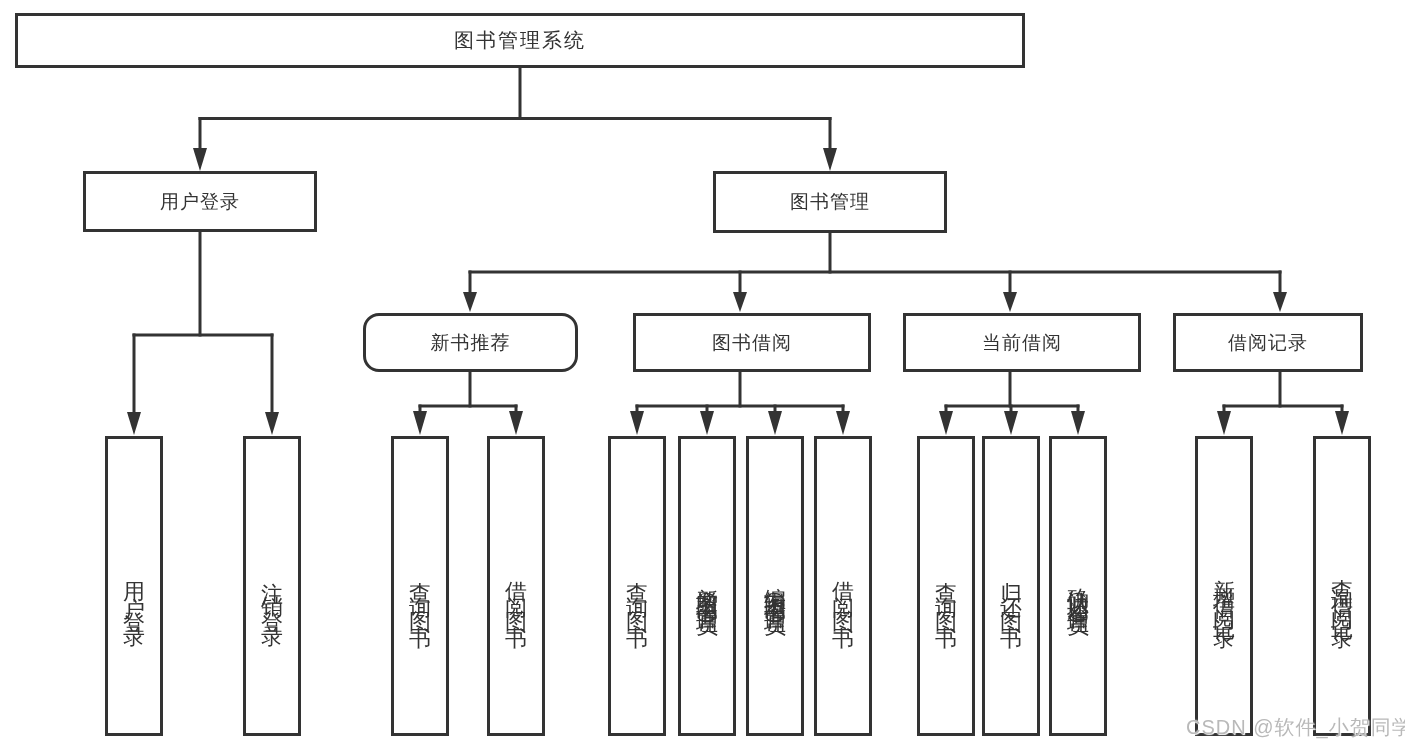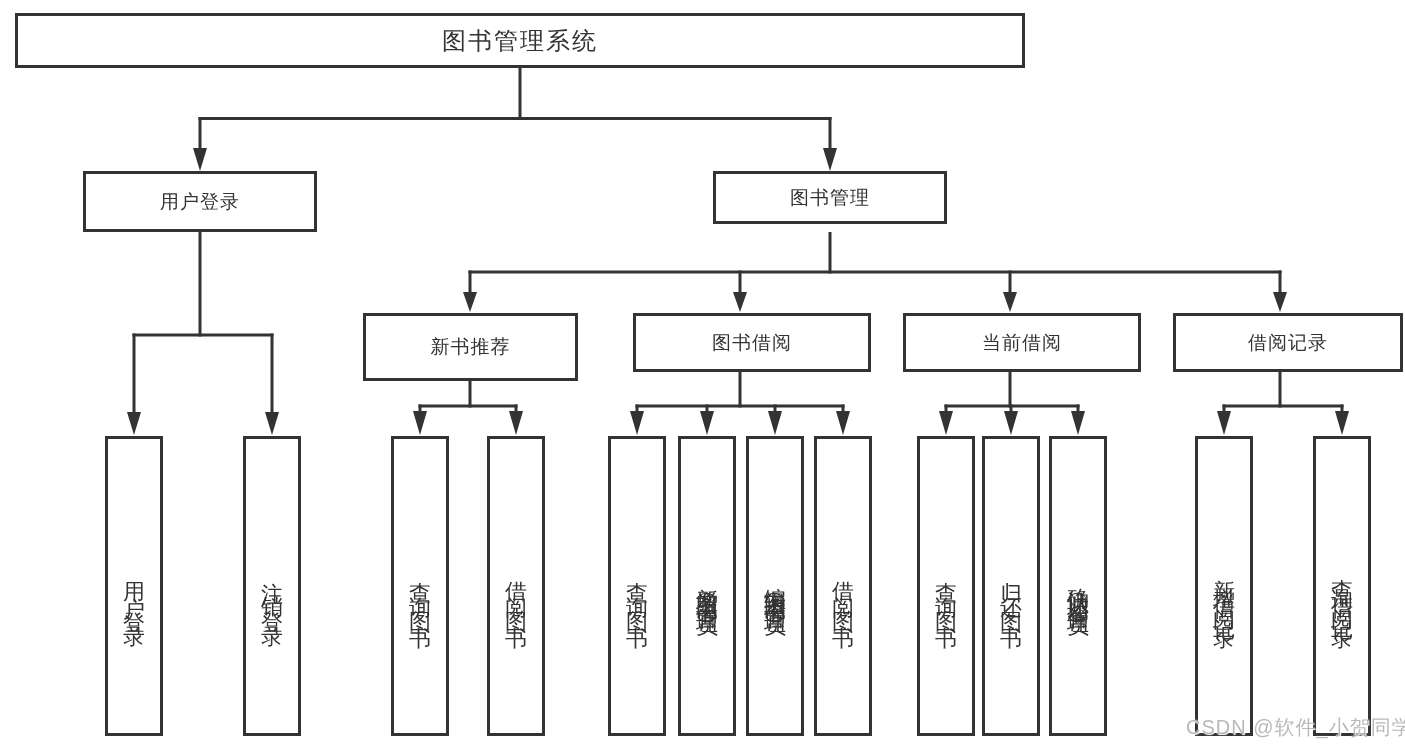--- a/index.html
+++ b/index.html
@@ -24,21 +24,21 @@
     position: absolute;
     box-sizing: border-box;
     border: 3px solid #333333;
     background: #ffffff;
     display: flex;
     align-items: center;
     justify-content: center;
     text-align: center;
     color: #333333;
   }
-  .lvl0 { font-size: 24px; letter-spacing: 2px; }
+  .lvl0 { font-size: 20px; letter-spacing: 2px; }
   .lvl1, .lvl2 { font-size: 19px; letter-spacing: 1px; }
   .leaf {
     writing-mode: vertical-rl;
     text-orientation: mixed;
     font-size: 22px;
     line-height: 1;
   }
   .sp-wide  { letter-spacing: 15px; text-indent: 15px; }
   .sp-mid   { letter-spacing: 10px; text-indent: 10px; }
   .sp-tight { letter-spacing: 4px;  text-indent: 4px; }
@@ -117,26 +117,26 @@
     <line x1="1222.5" y1="406" x2="1343.5" y2="406"></line>
     <line x1="1224" y1="404.5" x2="1224" y2="413"></line>
     <polygon points="1217,411 1231,411 1224,435"></polygon>
     <line x1="1342" y1="404.5" x2="1342" y2="413"></line>
     <polygon points="1335,411 1349,411 1342,435"></polygon>
   </svg>
 
   <div class="node lvl0" style="left:15px; top:13px; width:1010px; height:55px;">图书管理系统</div>
 
   <div class="node lvl1" style="left:83px; top:171px; width:234px; height:61px;">用户登录</div>
-  <div class="node lvl1" style="left:713px; top:171px; width:234px; height:53px;">图书管理</div>
+  <div class="node lvl1" style="left:713px; top:171px; width:234px; height:62px;">图书管理</div>
 
-  <div class="node lvl2" style="left:363px; top:313px; width:215px; height:68px;">新书推荐</div>
+  <div class="node lvl2" style="left:363px; top:313px; width:215px; height:59px;border-radius:16px;">新书推荐</div>
   <div class="node lvl2" style="left:633px; top:313px; width:238px; height:59px;">图书借阅</div>
   <div class="node lvl2" style="left:903px; top:313px; width:238px; height:59px;">当前借阅</div>
-  <div class="node lvl2" style="left:1173px; top:313px; width:230px; height:59px;">借阅记录</div>
+  <div class="node lvl2" style="left:1173px; top:313px; width:190px; height:59px;">借阅记录</div>
 
   <div class="node leaf sp-wide" style="left:105px; top:436px; width:58px; height:300px;">用户登录</div>
   <div class="node leaf sp-wide" style="left:243px; top:436px; width:58px; height:300px;">注销登录</div>
 
   <div class="node leaf sp-wide" style="left:391px; top:436px; width:58px; height:300px;">查询图书</div>
   <div class="node leaf sp-wide" style="left:487px; top:436px; width:58px; height:300px;">借阅图书</div>
 
   <div class="node leaf sp-wide" style="left:608px; top:436px; width:58px; height:300px;">查询图书</div>
   <div class="node leaf sp-tight" style="left:678px; top:436px; width:58px; height:300px;">新增图书（管理员）</div>
   <div class="node leaf sp-tight" style="left:746px; top:436px; width:58px; height:300px;">编辑图书（管理员）</div>

